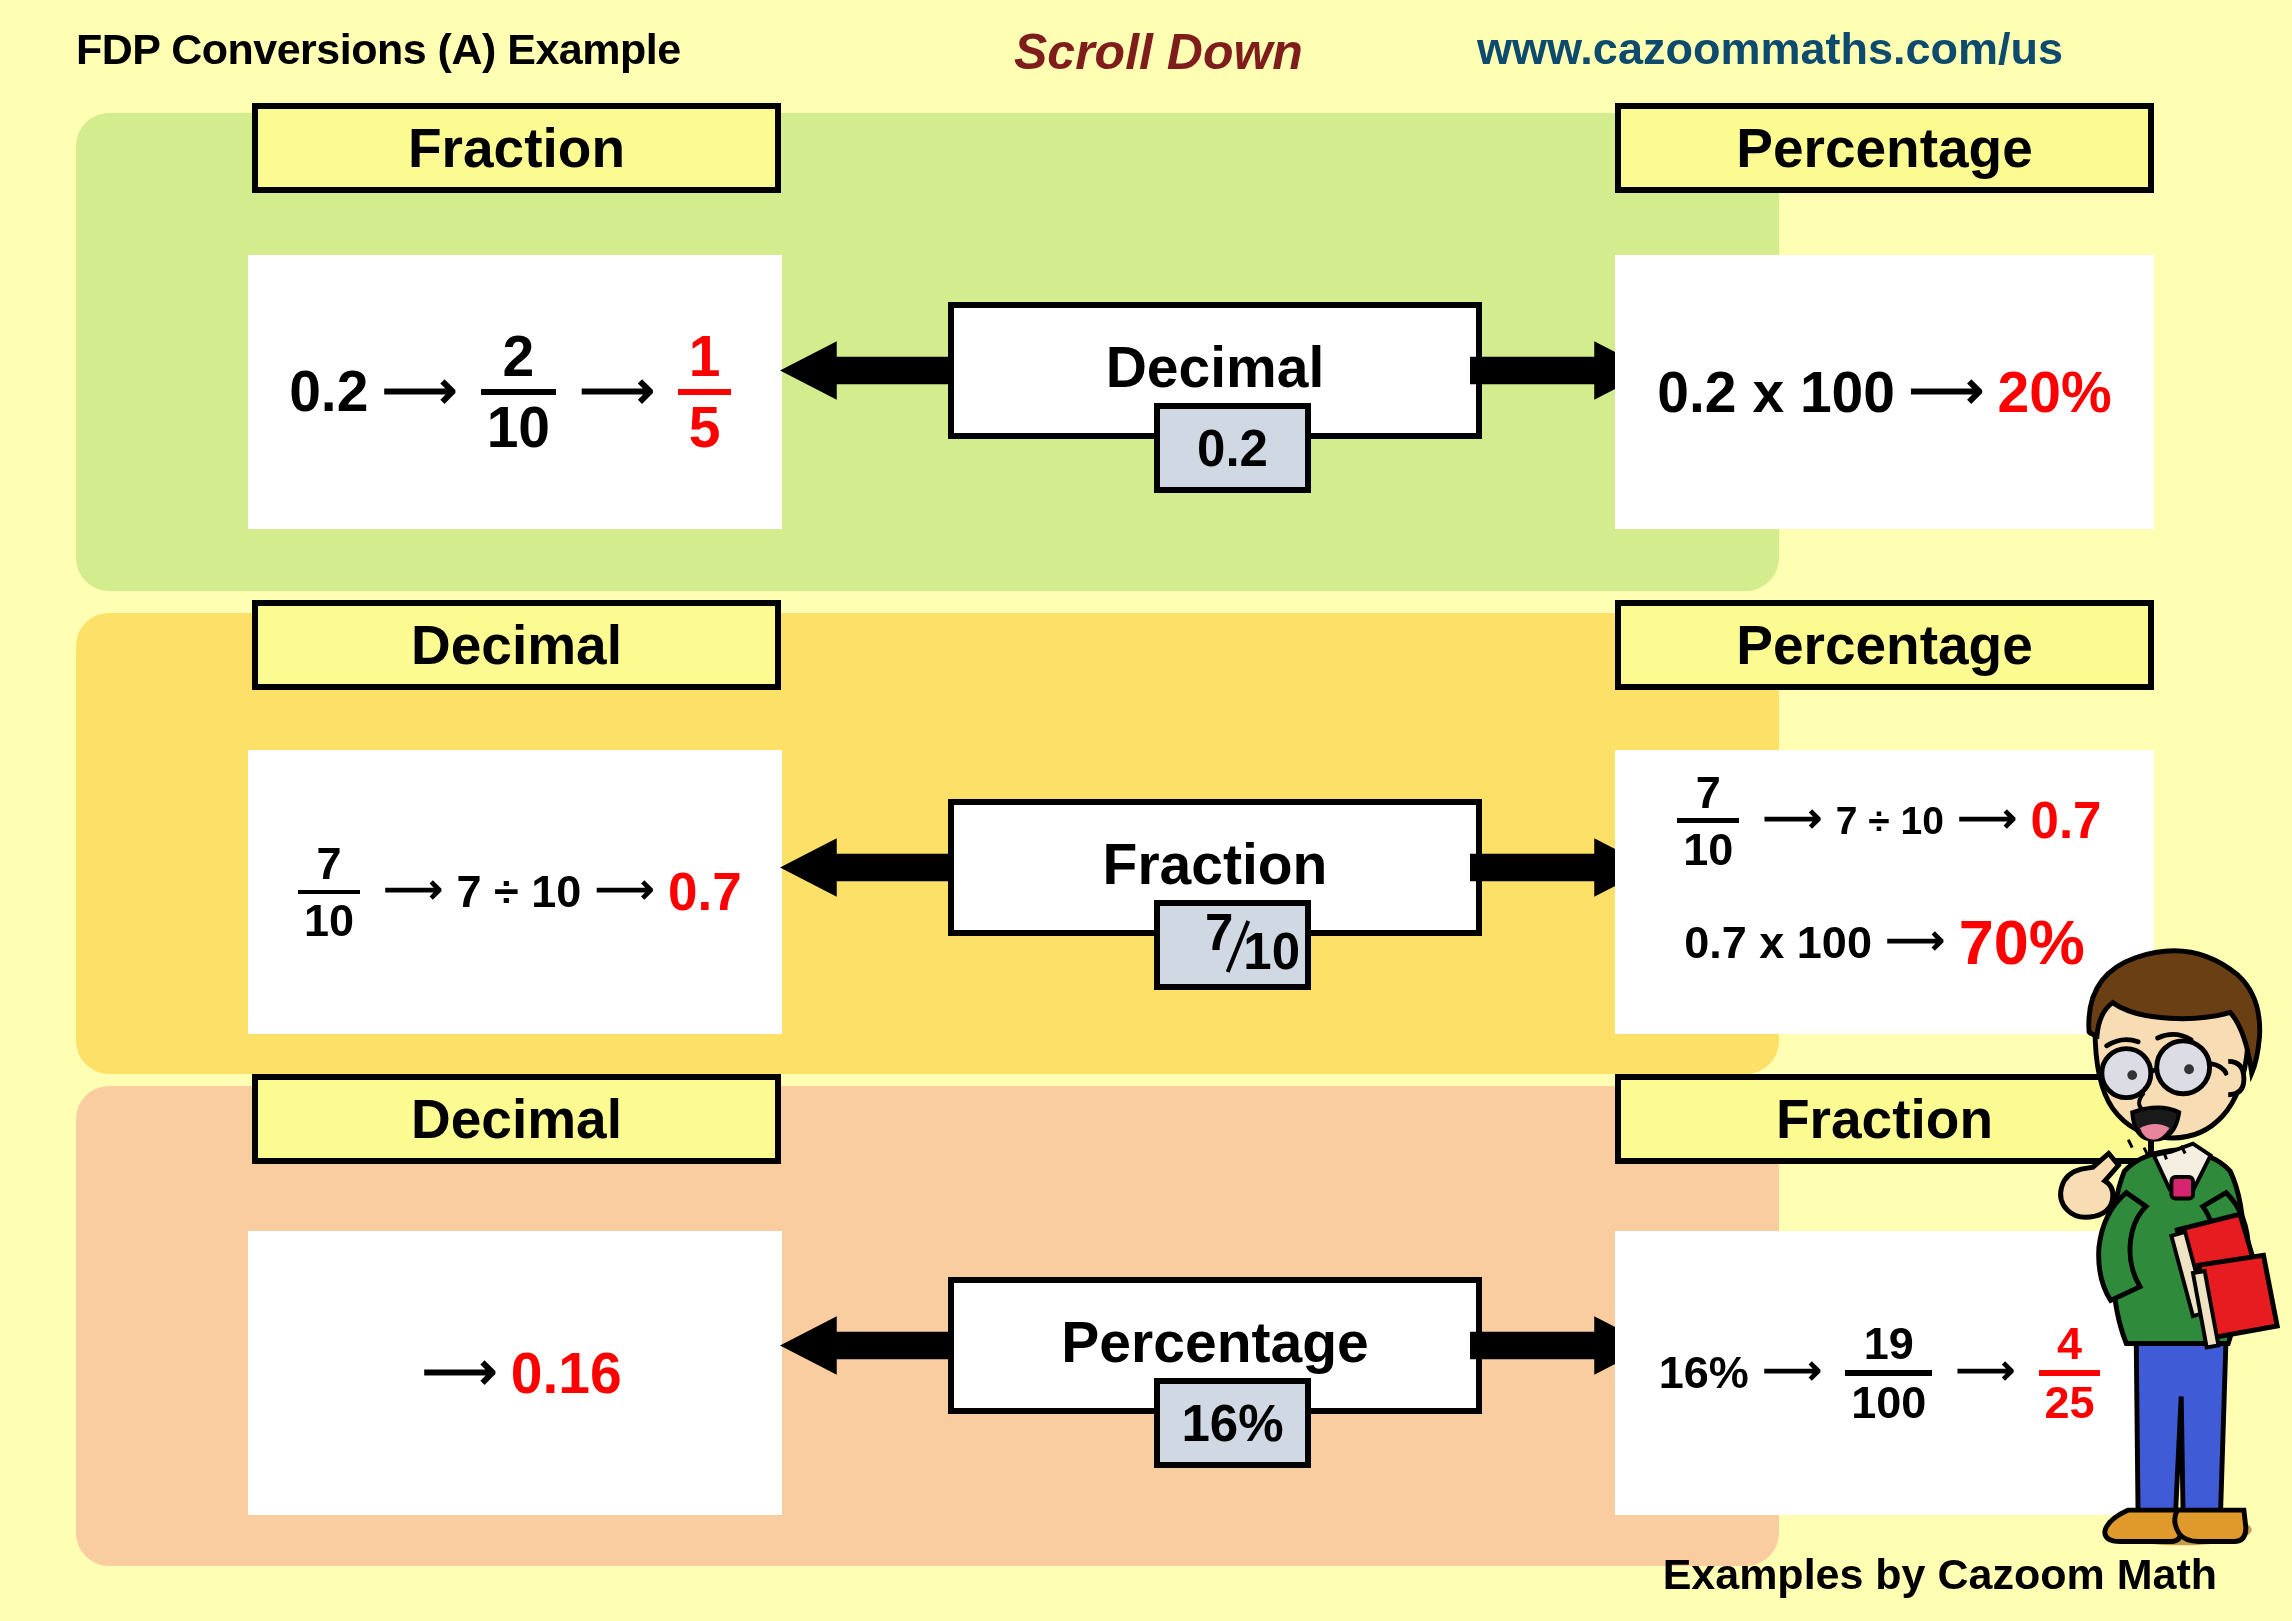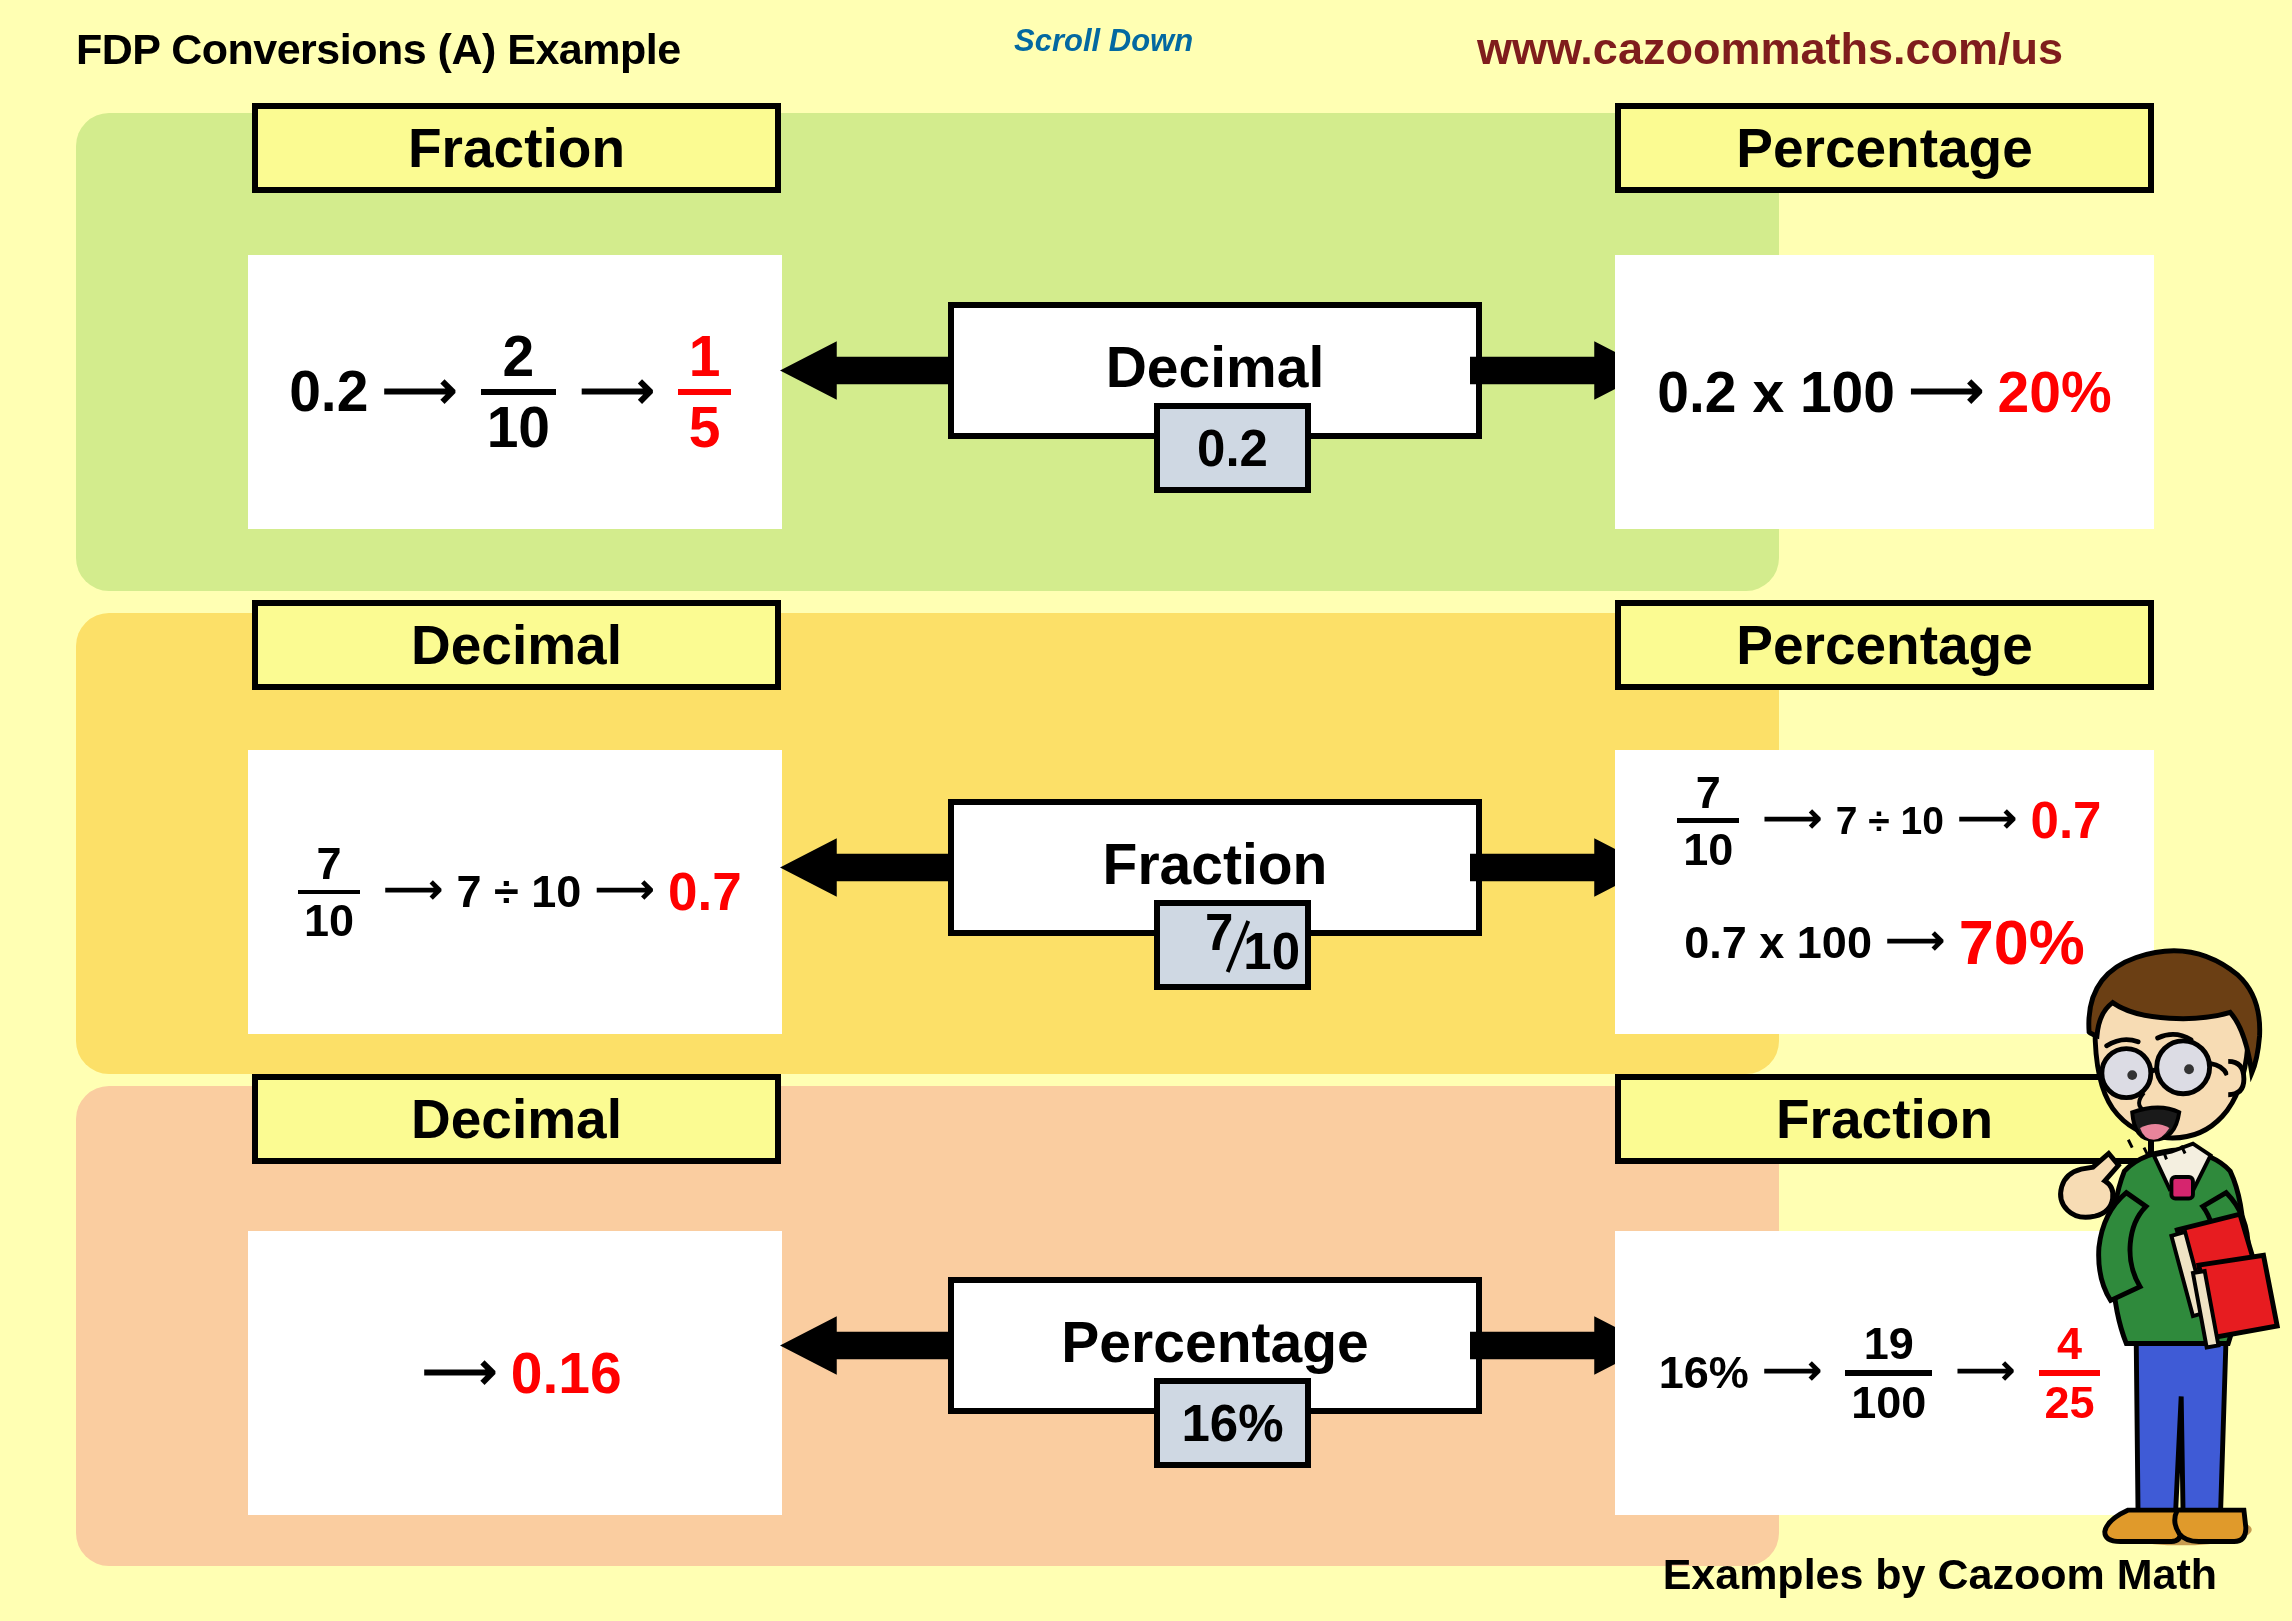--- a/index.html
+++ b/index.html
@@ -30,33 +30,33 @@
     font-size: 43px;
     font-weight: bold;
     color: #000;
     letter-spacing: -0.5px;
     white-space: nowrap;
   }
   .hdr-scroll {
     position: absolute;
     left: 1014px;
     top: 5.9px;
-    font-size: 31px;
+    font-size: 50px;
     font-weight: bold;
     font-style: italic;
-    color: #0369a1;
+    color: #7f1d1d;
     white-space: nowrap;
   }
   .hdr-url {
     position: absolute;
     right: 76px;
     top: 5.9px;
     font-size: 45px;
     font-weight: bold;
-    color: #7f1d1d;
+    color: #0c4a6e;
     white-space: nowrap;
   }
 
   
   .band {
     position: absolute;
     left: 76px;
     width: 1703px;
     border-radius: 33px;
   }

